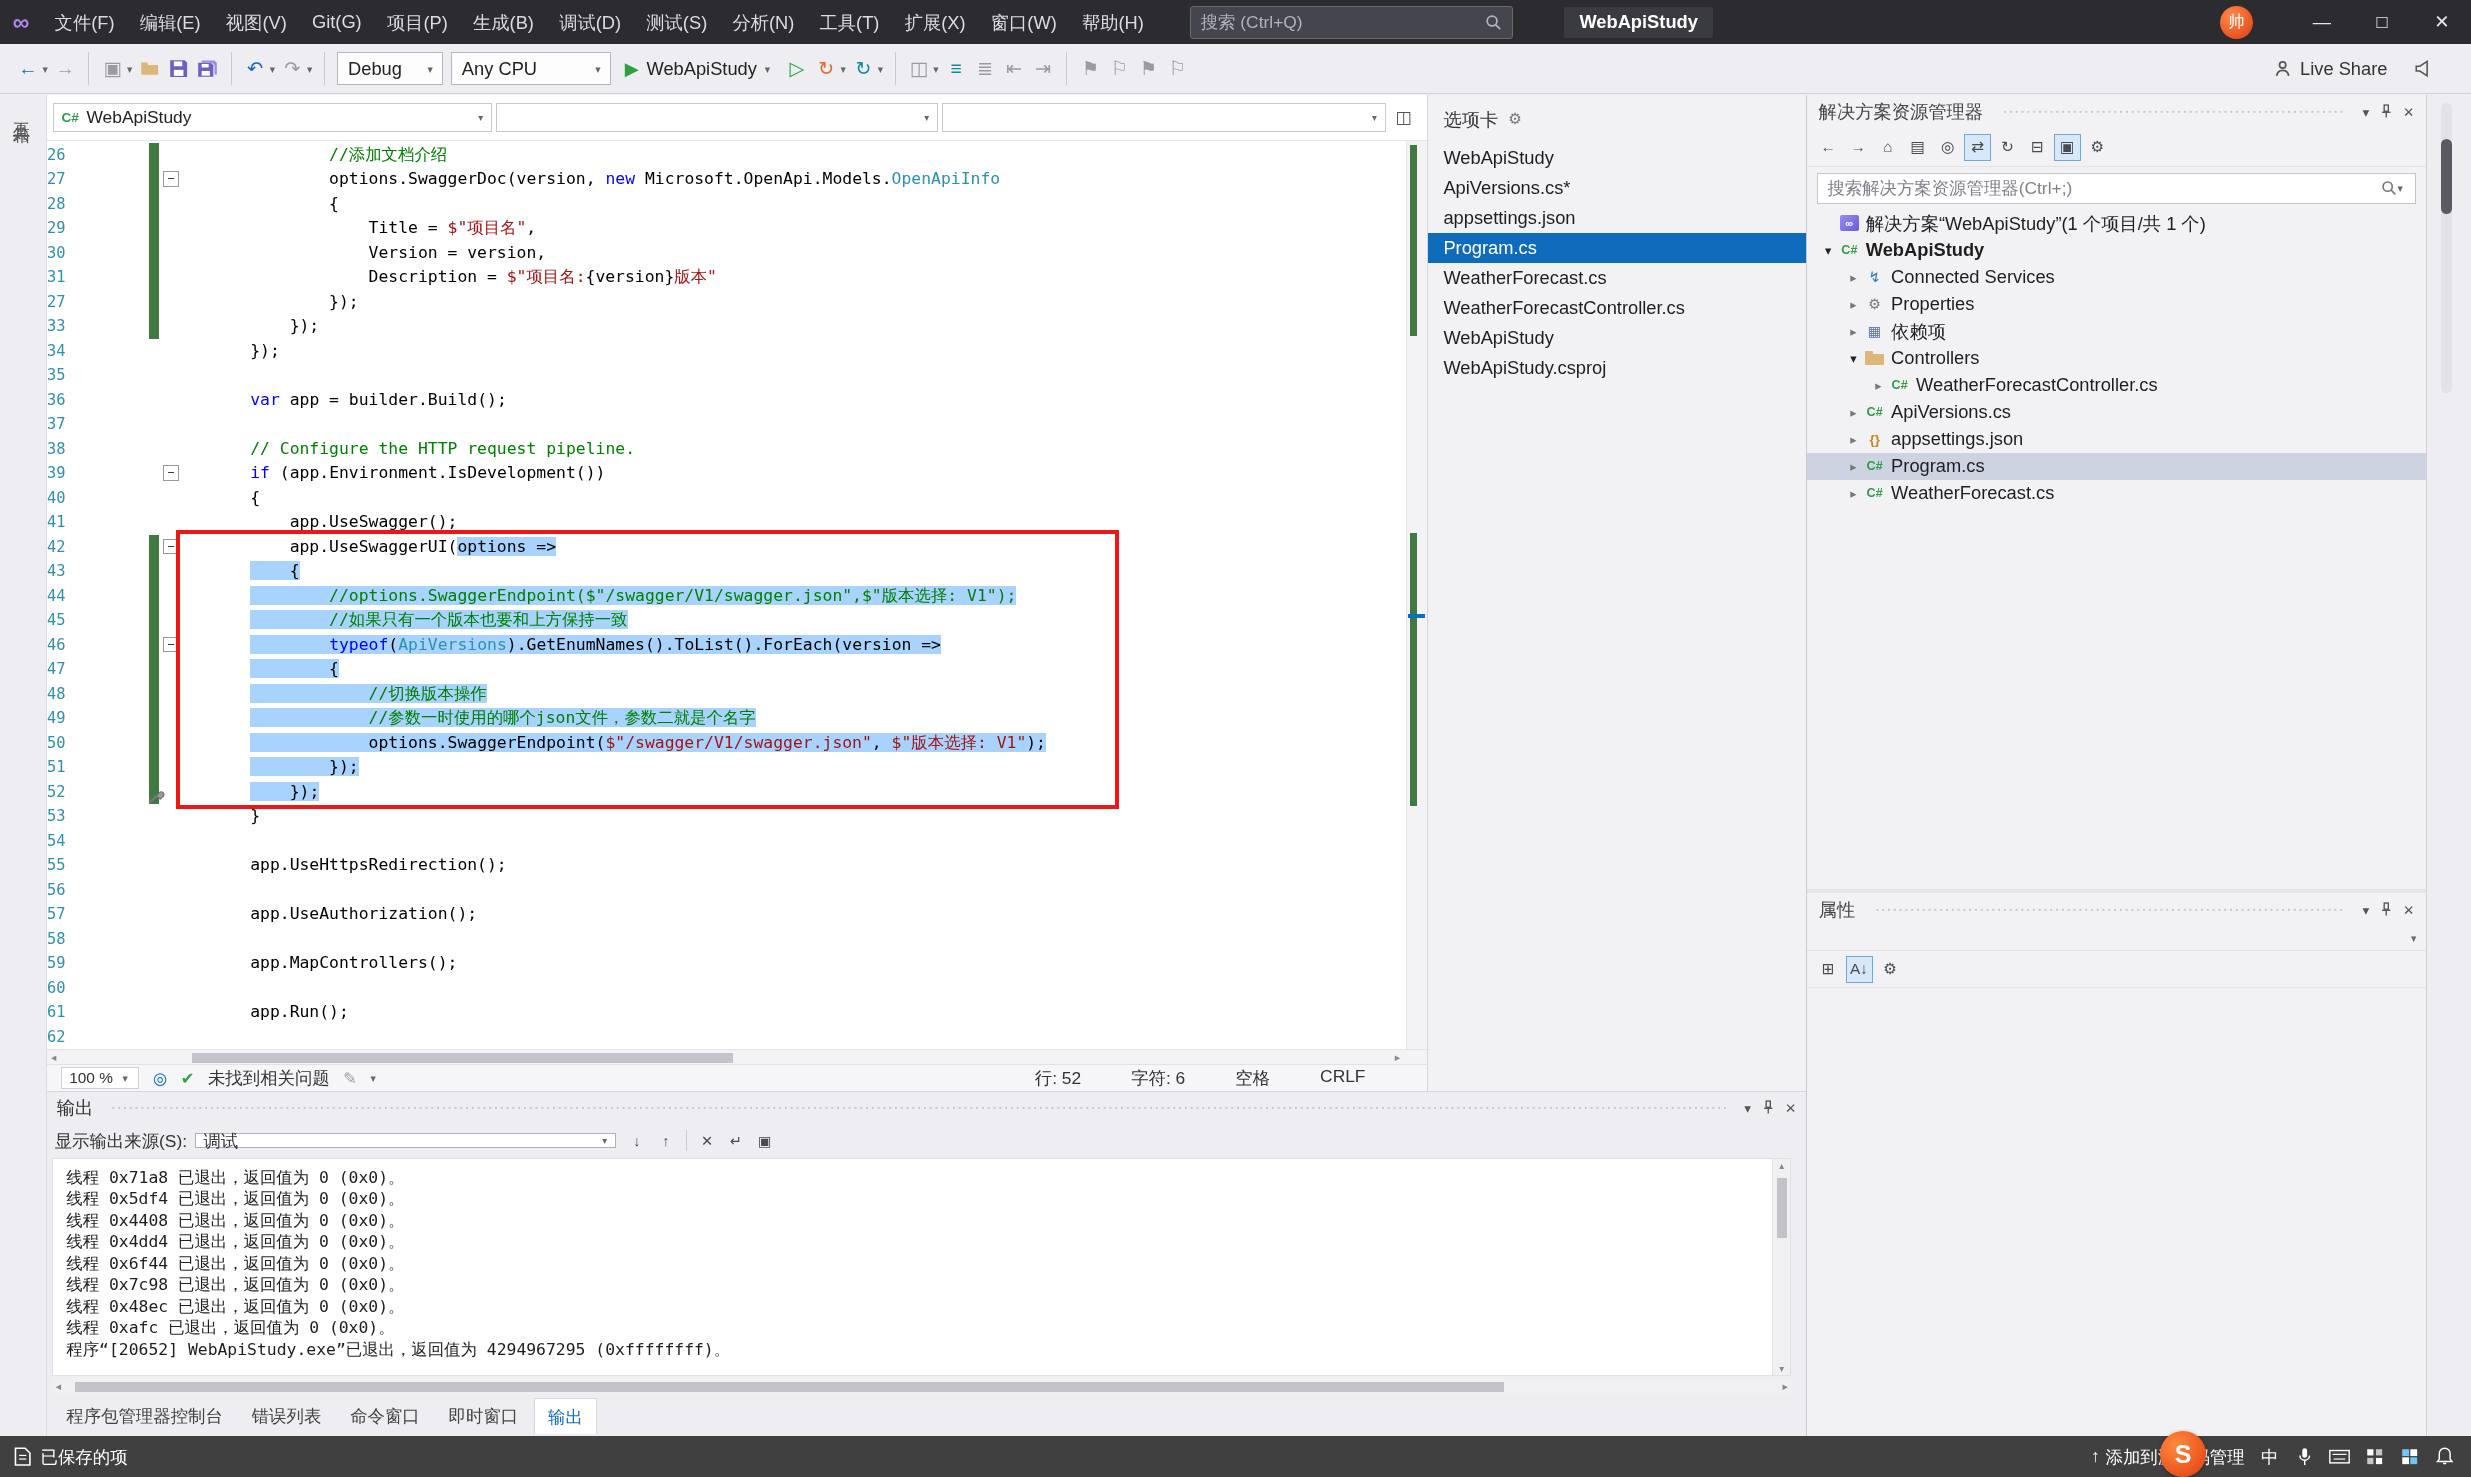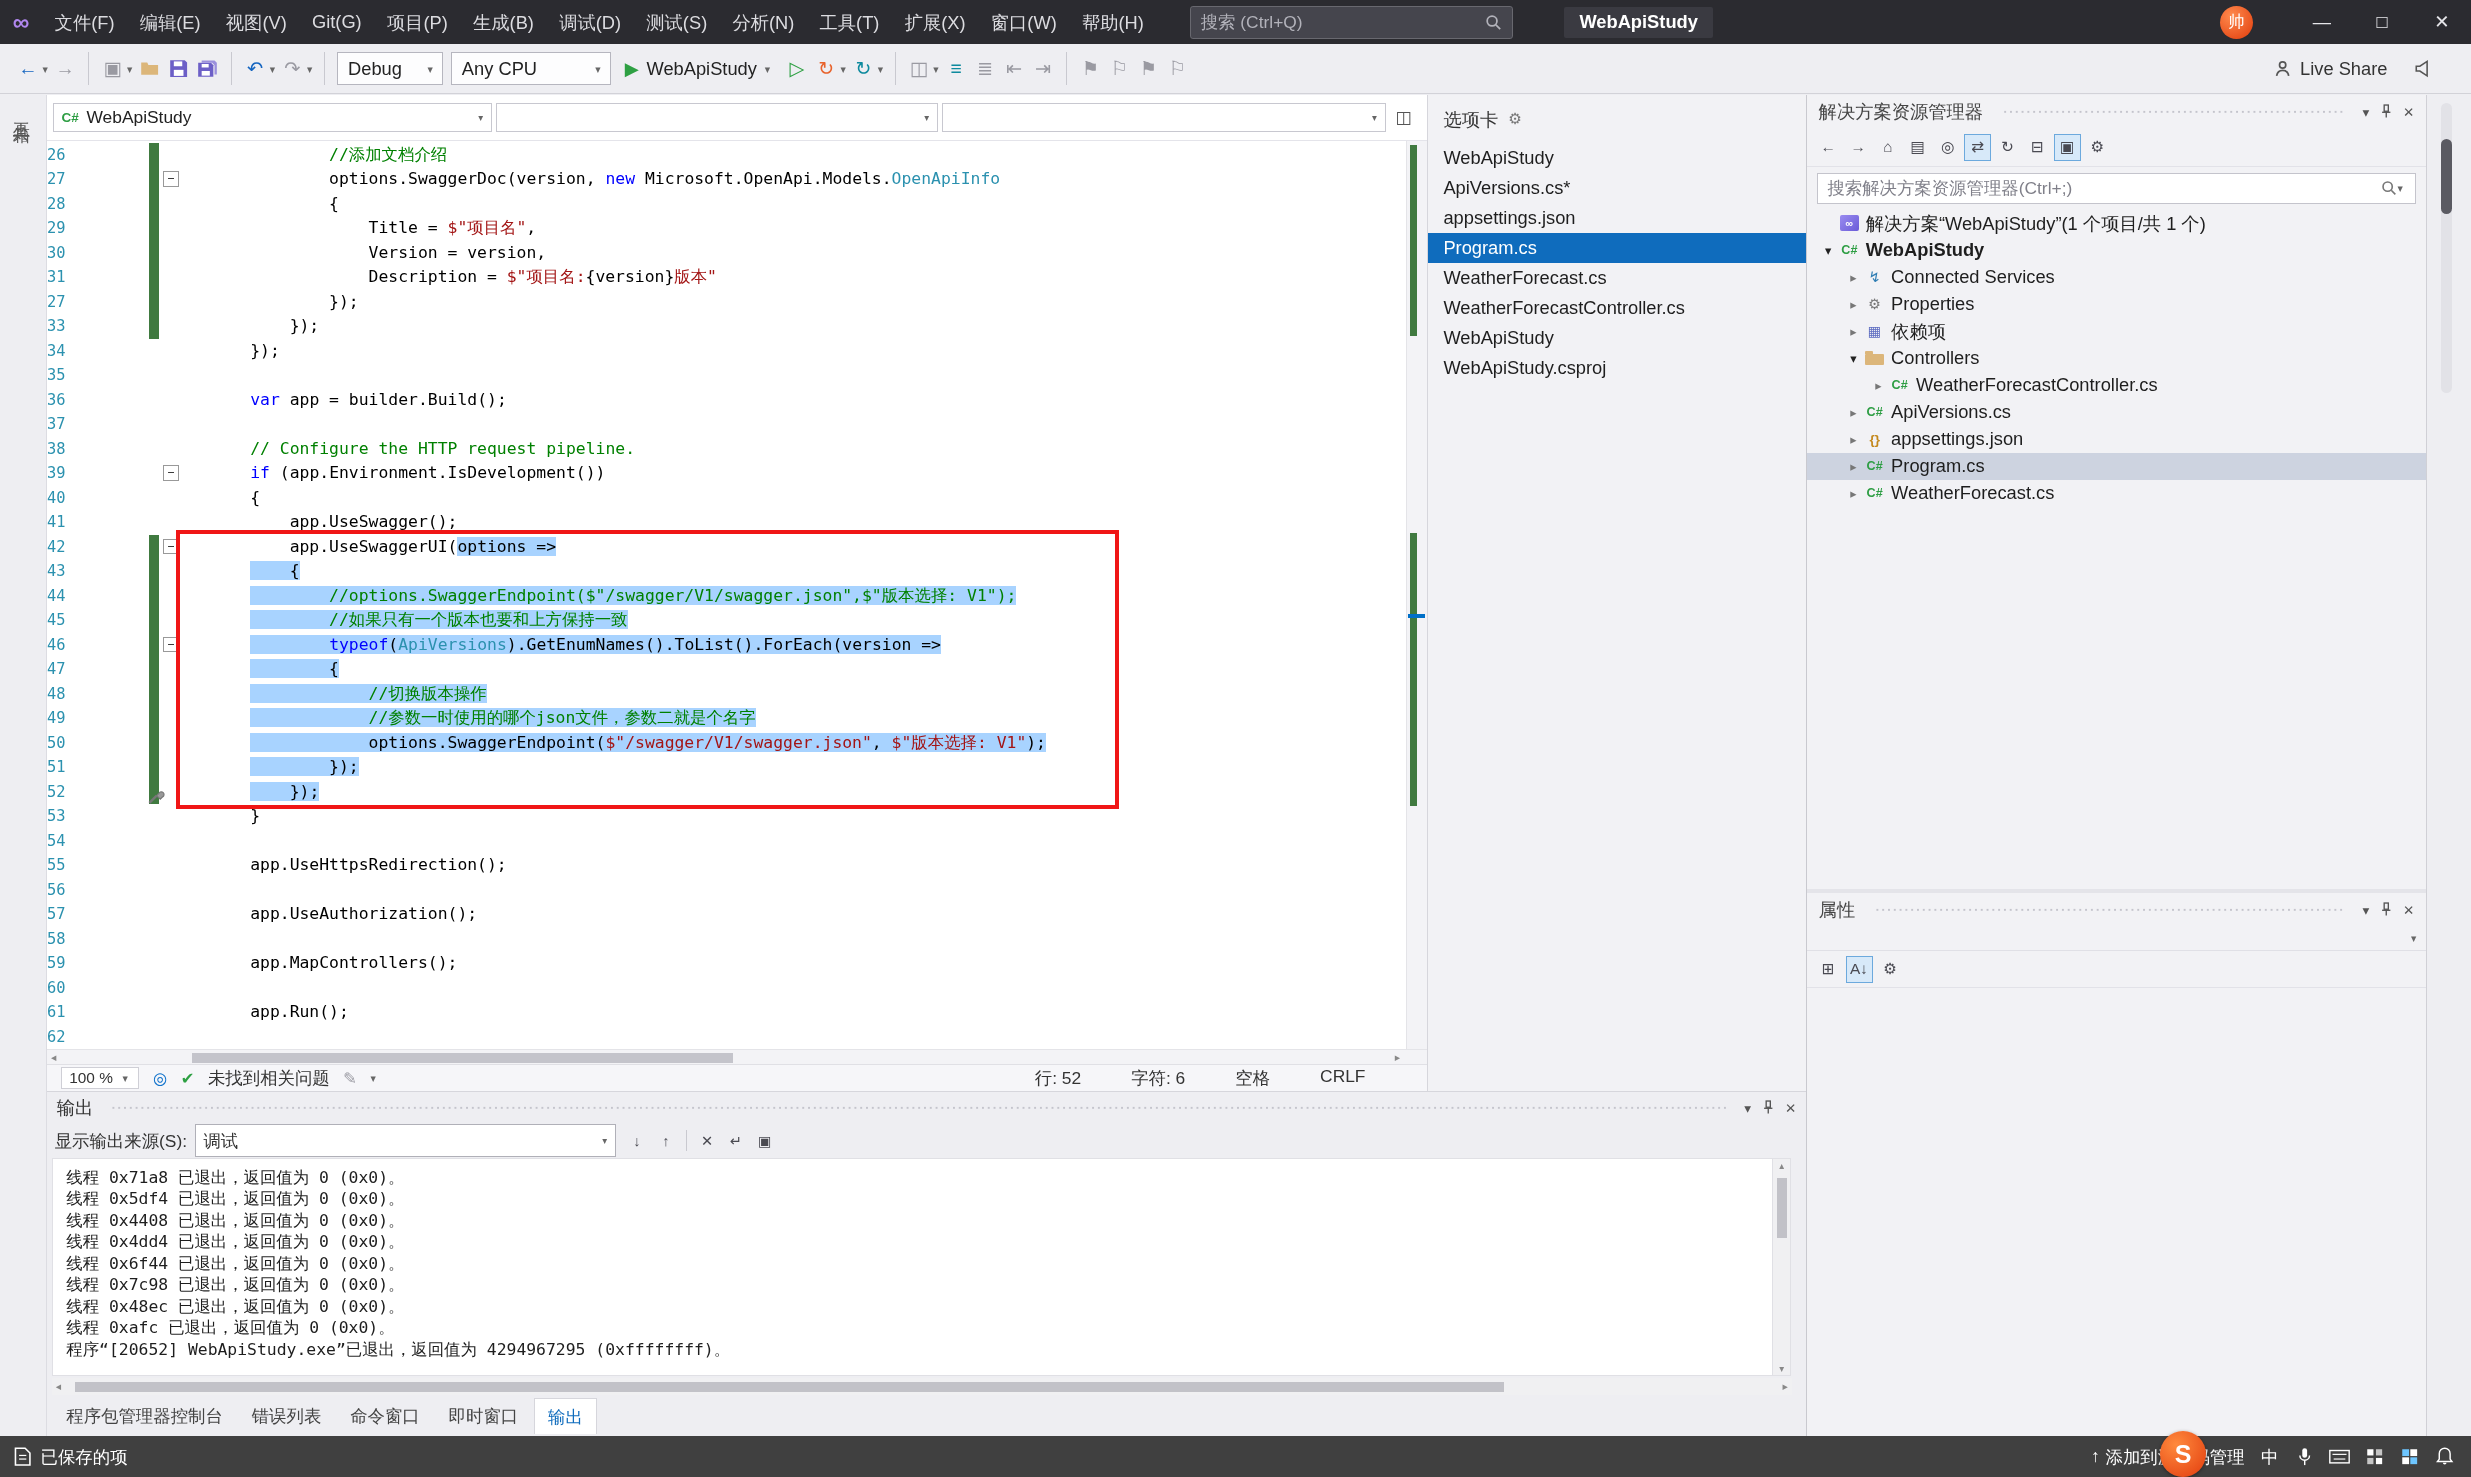--- a/index.html
+++ b/index.html
@@ -124,21 +124,21 @@
   .props-toolbar { height:37px; display:flex; align-items:center; padding:0 7.7px; gap:3.9px; border-bottom:1px solid #e2e2e8; }
 
   .right-strip { position:absolute; top:95px; left:2426px; width:45px; height:1342px; background:#eeeef2; border-left:1px solid #d0d0d6; }
   .rs-track { position:absolute; left:13.5px; top:7.7px; width:11.6px; height:290px; background:#e2e2e7; border-radius:5.8px; }
   .rs-thumb { position:absolute; left:13.5px; top:44px; width:11.6px; height:75px; background:#5a5a62; border-radius:5.8px; }
 
   
   .output-panel { position:absolute; top:1091px; left:47px; width:1759px; height:346px; background:#eeeef2; border-top:1px solid #d6d6dc; }
   .out-header { height:31px; display:flex; align-items:center; padding:0 9.7px; font-size:18.3px; color:#333; gap:9.7px; }
   .out-src { height:35px; display:flex; align-items:center; gap:7.7px; padding:0 7.7px; font-size:17.4px; color:#333; }
-  .out-select { width:421px; height:33px; background:#fff; border:1px solid #b0b0b8; display:flex; align-items:center; padding:0 7.7px; font-size:17.4px; }
+  .out-select { width:421px; height:15px; background:#fff; border:1px solid #b0b0b8; display:flex; align-items:center; padding:0 7.7px; font-size:17.4px; }
   .out-select .sel-caret { margin-left:auto; font-size:9.7px; color:#666; }
   .ot-icon { min-width:27px; height:25px; display:flex; align-items:center; justify-content:center; font-size:14.5px; color:#4a4a52; }
   .ot-sep { width:1px; height:21px; background:#c9c9d0; margin:0 4.8px; }
   .out-text { position:absolute; top:66px; left:4.8px; width:1721px; height:218px; background:#fff; border:1px solid #e0e0e5;
     padding:7.7px 13.5px; font-family:"DejaVu Sans Mono","Liberation Mono",monospace; font-size:16.4px; color:#1e1e1e; overflow:hidden; }
   .out-line { height:21.5px; line-height:21.5px; white-space:pre; }
   .out-vscroll { position:absolute; top:66px; left:1725px; width:19.3px; height:218px; background:#f0f0f2; border:1px solid #e0e0e5; }
   .ov-arrow { position:absolute; left:0; width:17.4px; text-align:center; font-size:9.7px; color:#888; }
   .ov-thumb { position:absolute; left:3.9px; top:19.3px; width:9.7px; height:60px; background:#c2c2c8; }
   .out-hscroll { position:absolute; top:286px; left:4.8px; width:1740px; height:17.4px; background:#f0f0f2; }

